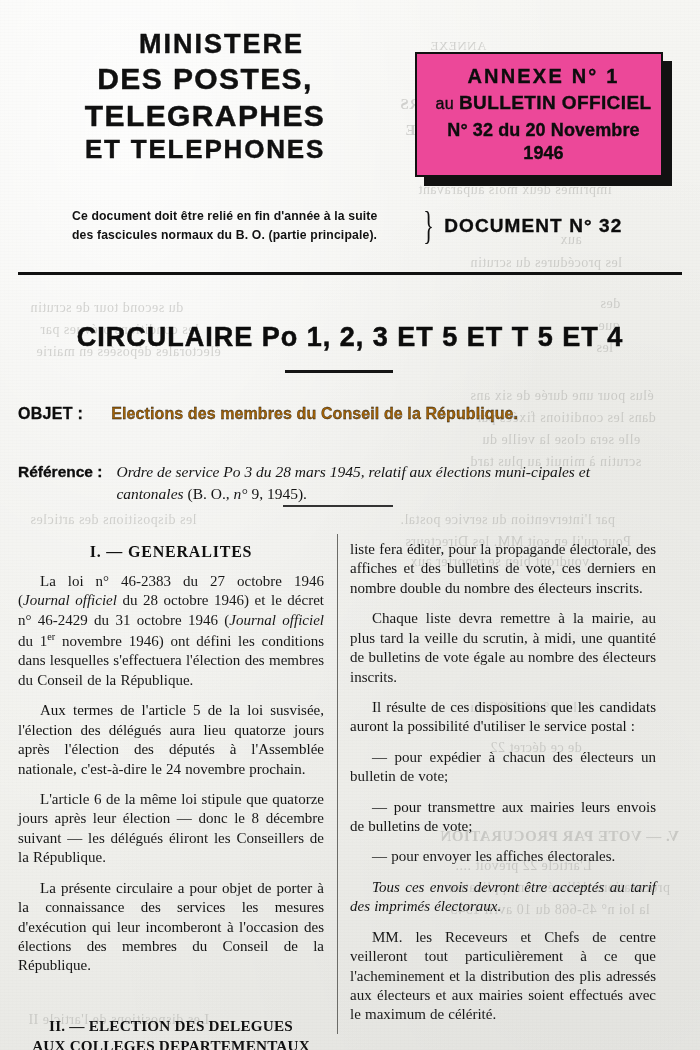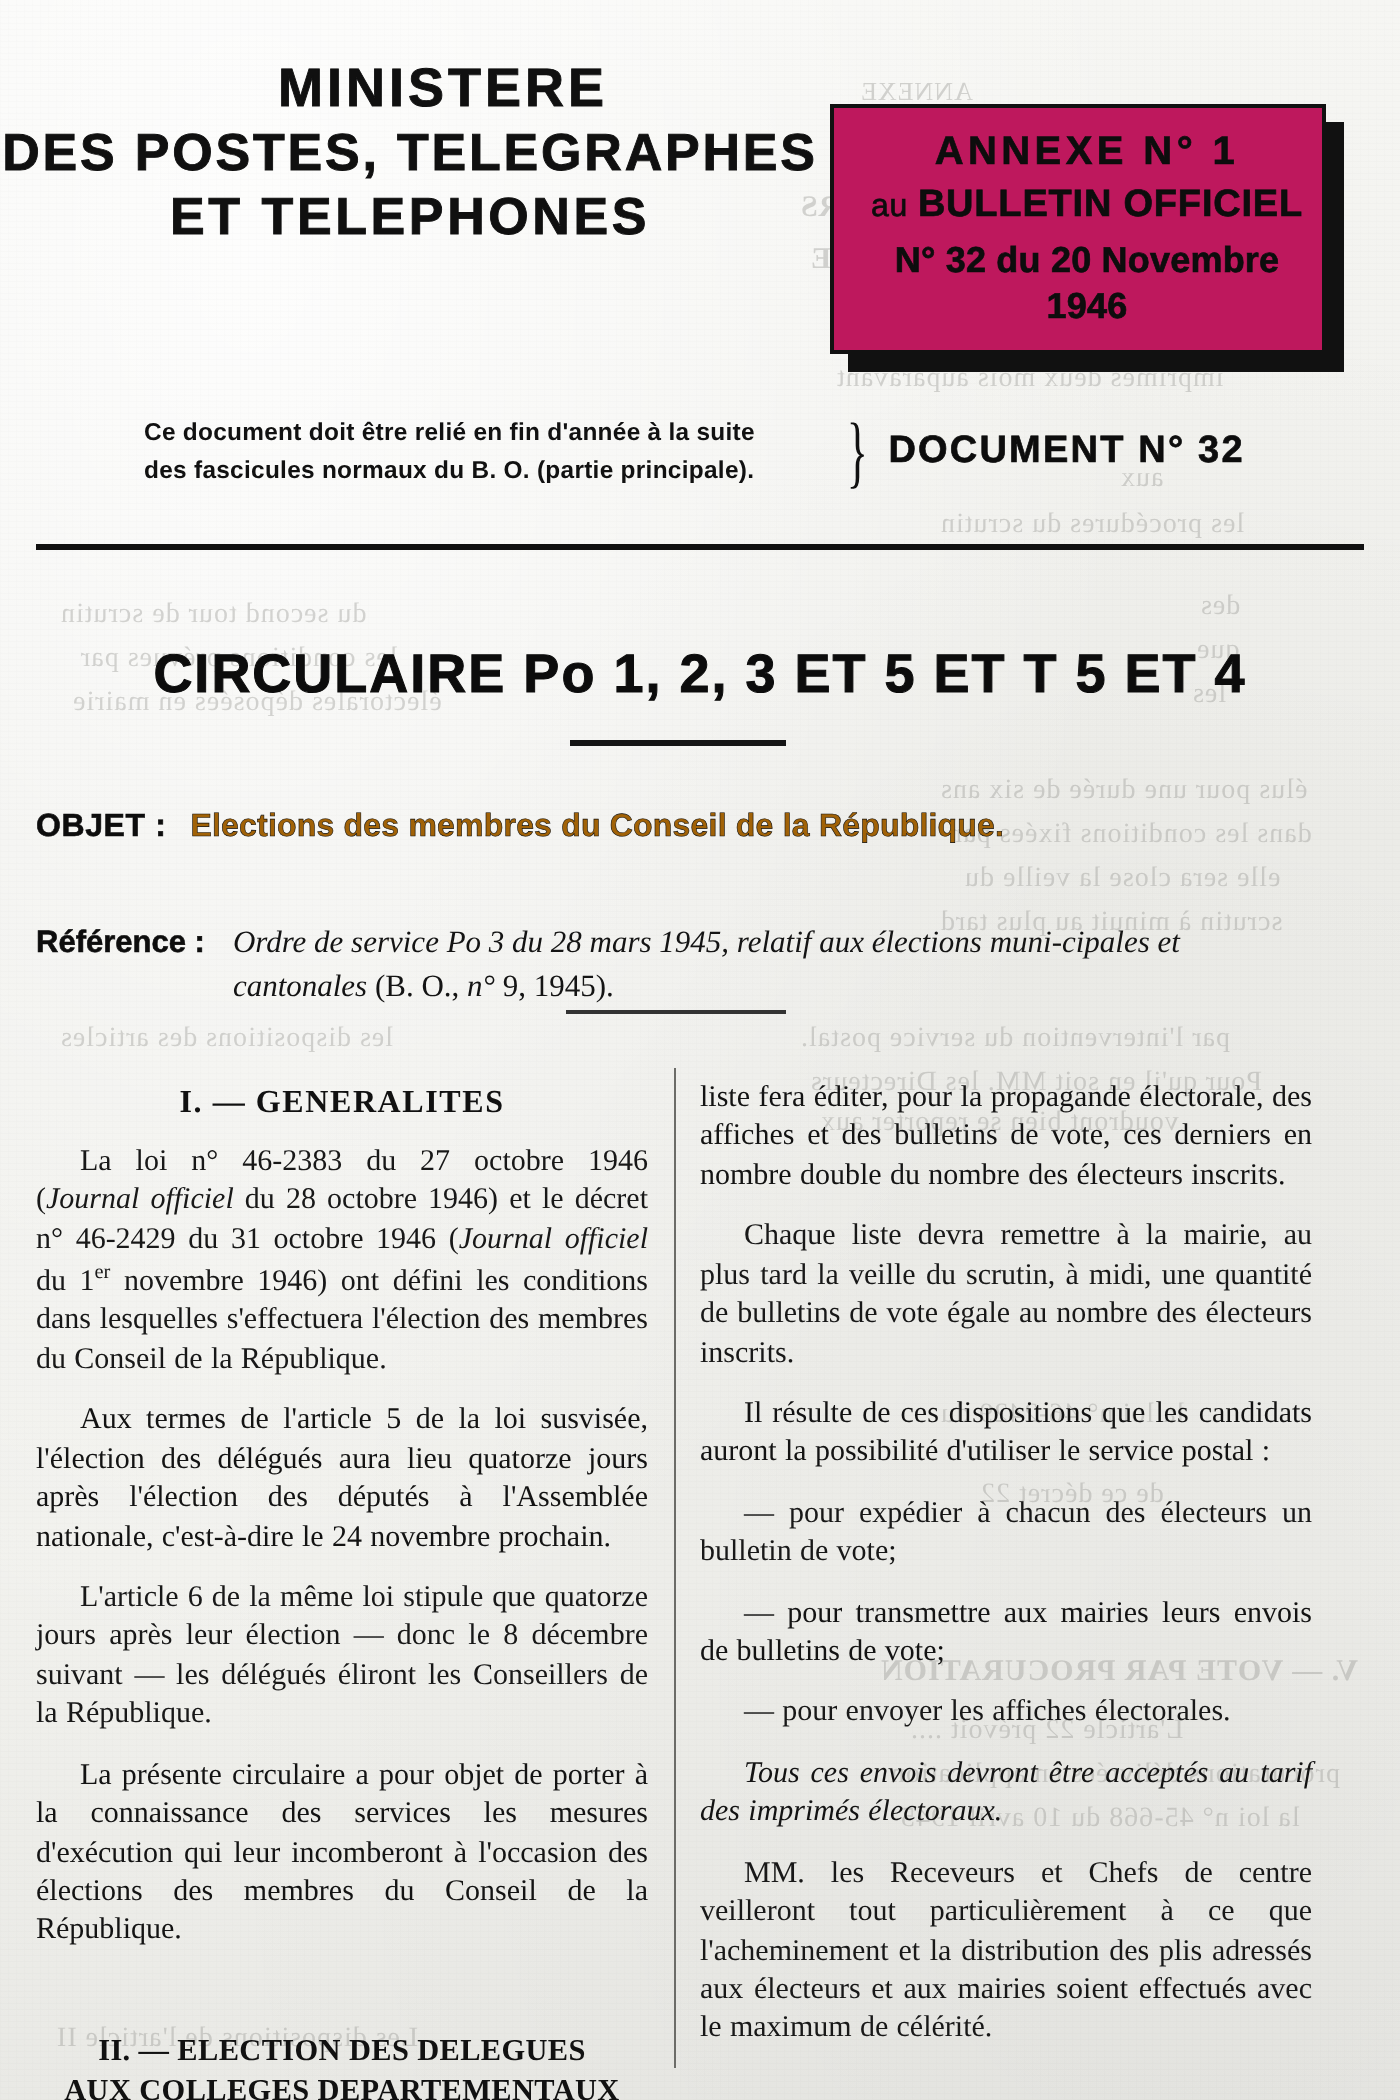--- a/index.html
+++ b/index.html
@@ -62,32 +62,32 @@
   }
   .ministry-line {
     font-family: "Liberation Sans", sans-serif;
     font-weight: bold;
     color: #101010;
     letter-spacing: 2.0px;
     line-height: 1.22;
     -webkit-text-stroke: 0.45px #101010;
   }
   #ministry-1 { font-size: 27px; padding-left: 33px; }
-  #ministry-2 { font-size: 26px; letter-spacing: 1.4px; }
+  #ministry-2 { font-size: 30px; letter-spacing: 1.4px; }
   #ministry-3 { font-size: 26px; letter-spacing: 1.8px; }
 
   
   #annexe-wrap {
     position: absolute;
     left: 415px; top: 52px;
     width: 248px;
   }
   #annexe-box {
     border: 2px solid #111;
-    background: #be185d;
+    background: #ec4899;
     padding: 9px 8px 10px 17px;
     text-align: center;
     box-shadow: 9px 9px 0 0 #111;
     position: relative;
   }
   .annexe-line {
     font-family: "Liberation Sans", sans-serif;
     font-weight: bold;
     color: #0d0d0d;
     line-height: 1.30;
@@ -182,21 +182,21 @@
     display: flex;
     align-items: baseline;
   }
   #objet-label {
     font-family: "Liberation Sans", sans-serif;
     font-weight: bold;
     font-size: 16px;
     letter-spacing: 0.3px;
     color: #0d0d0d;
     -webkit-text-stroke: 0.3px #0d0d0d;
-    margin-right: 12px;
+    margin-right: 28px;
   }
   #objet-value {
     font-family: "Liberation Sans", sans-serif;
     font-weight: bold;
     font-size: 16px;
     letter-spacing: 0.1px;
     color: #a16207;
     -webkit-text-stroke: 0.3px #0d0d0d;
   }
   #reference-row {

